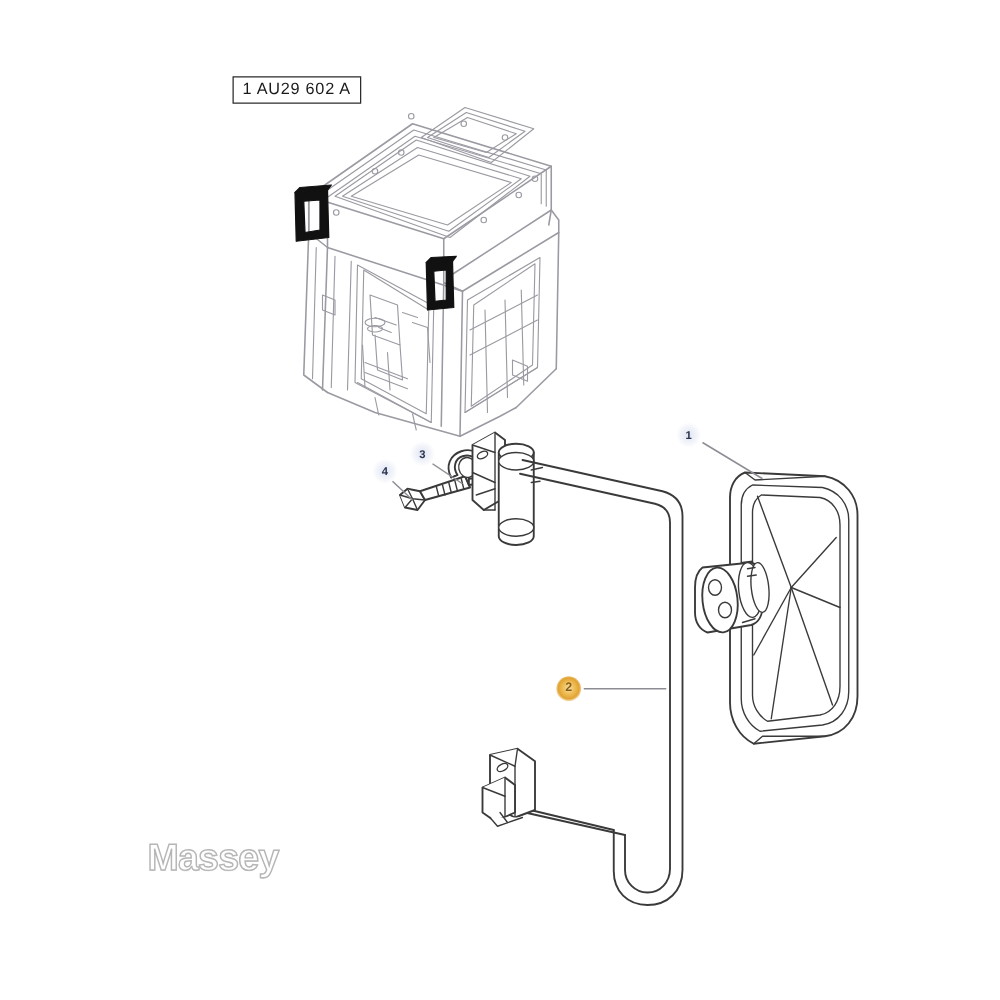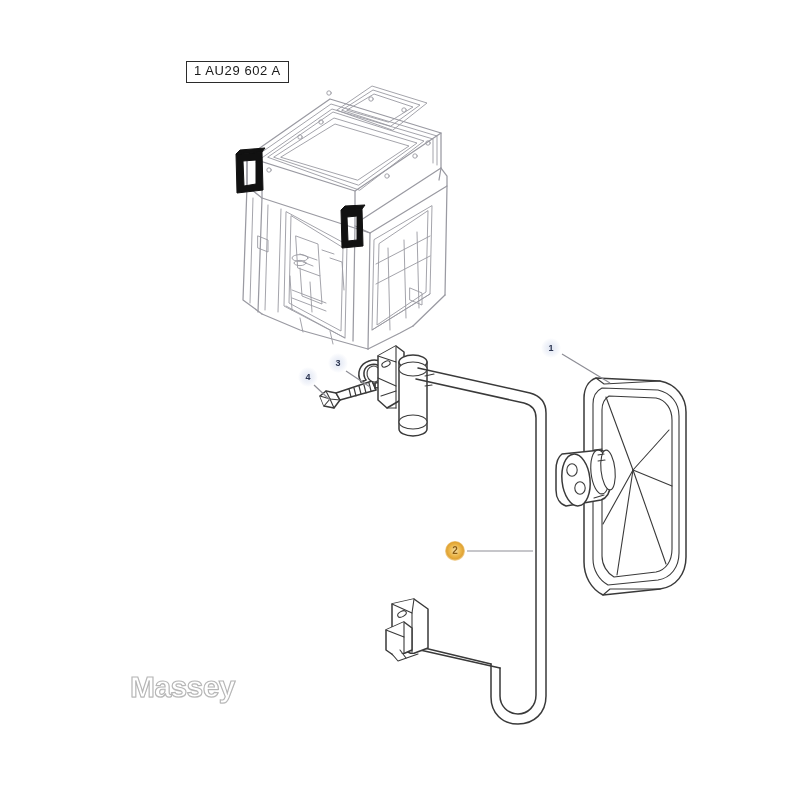--- a/index.html
+++ b/index.html
@@ -40,21 +40,21 @@
     font-size: 13px;
     letter-spacing: 0.6px;
     color: #1a1a1a;
     line-height: 1.15;
     white-space: nowrap;
   }
 
   
   #watermark-logo {
     position: absolute;
-    left: 128px;
+    left: 116px;
     top: 672px;
     width: 200px;
     height: 62px;
     pointer-events: none;
   }
   .wm-line {
     font-family: "Liberation Sans", sans-serif;
     font-weight: bold;
     line-height: 0.98;
     white-space: nowrap;

